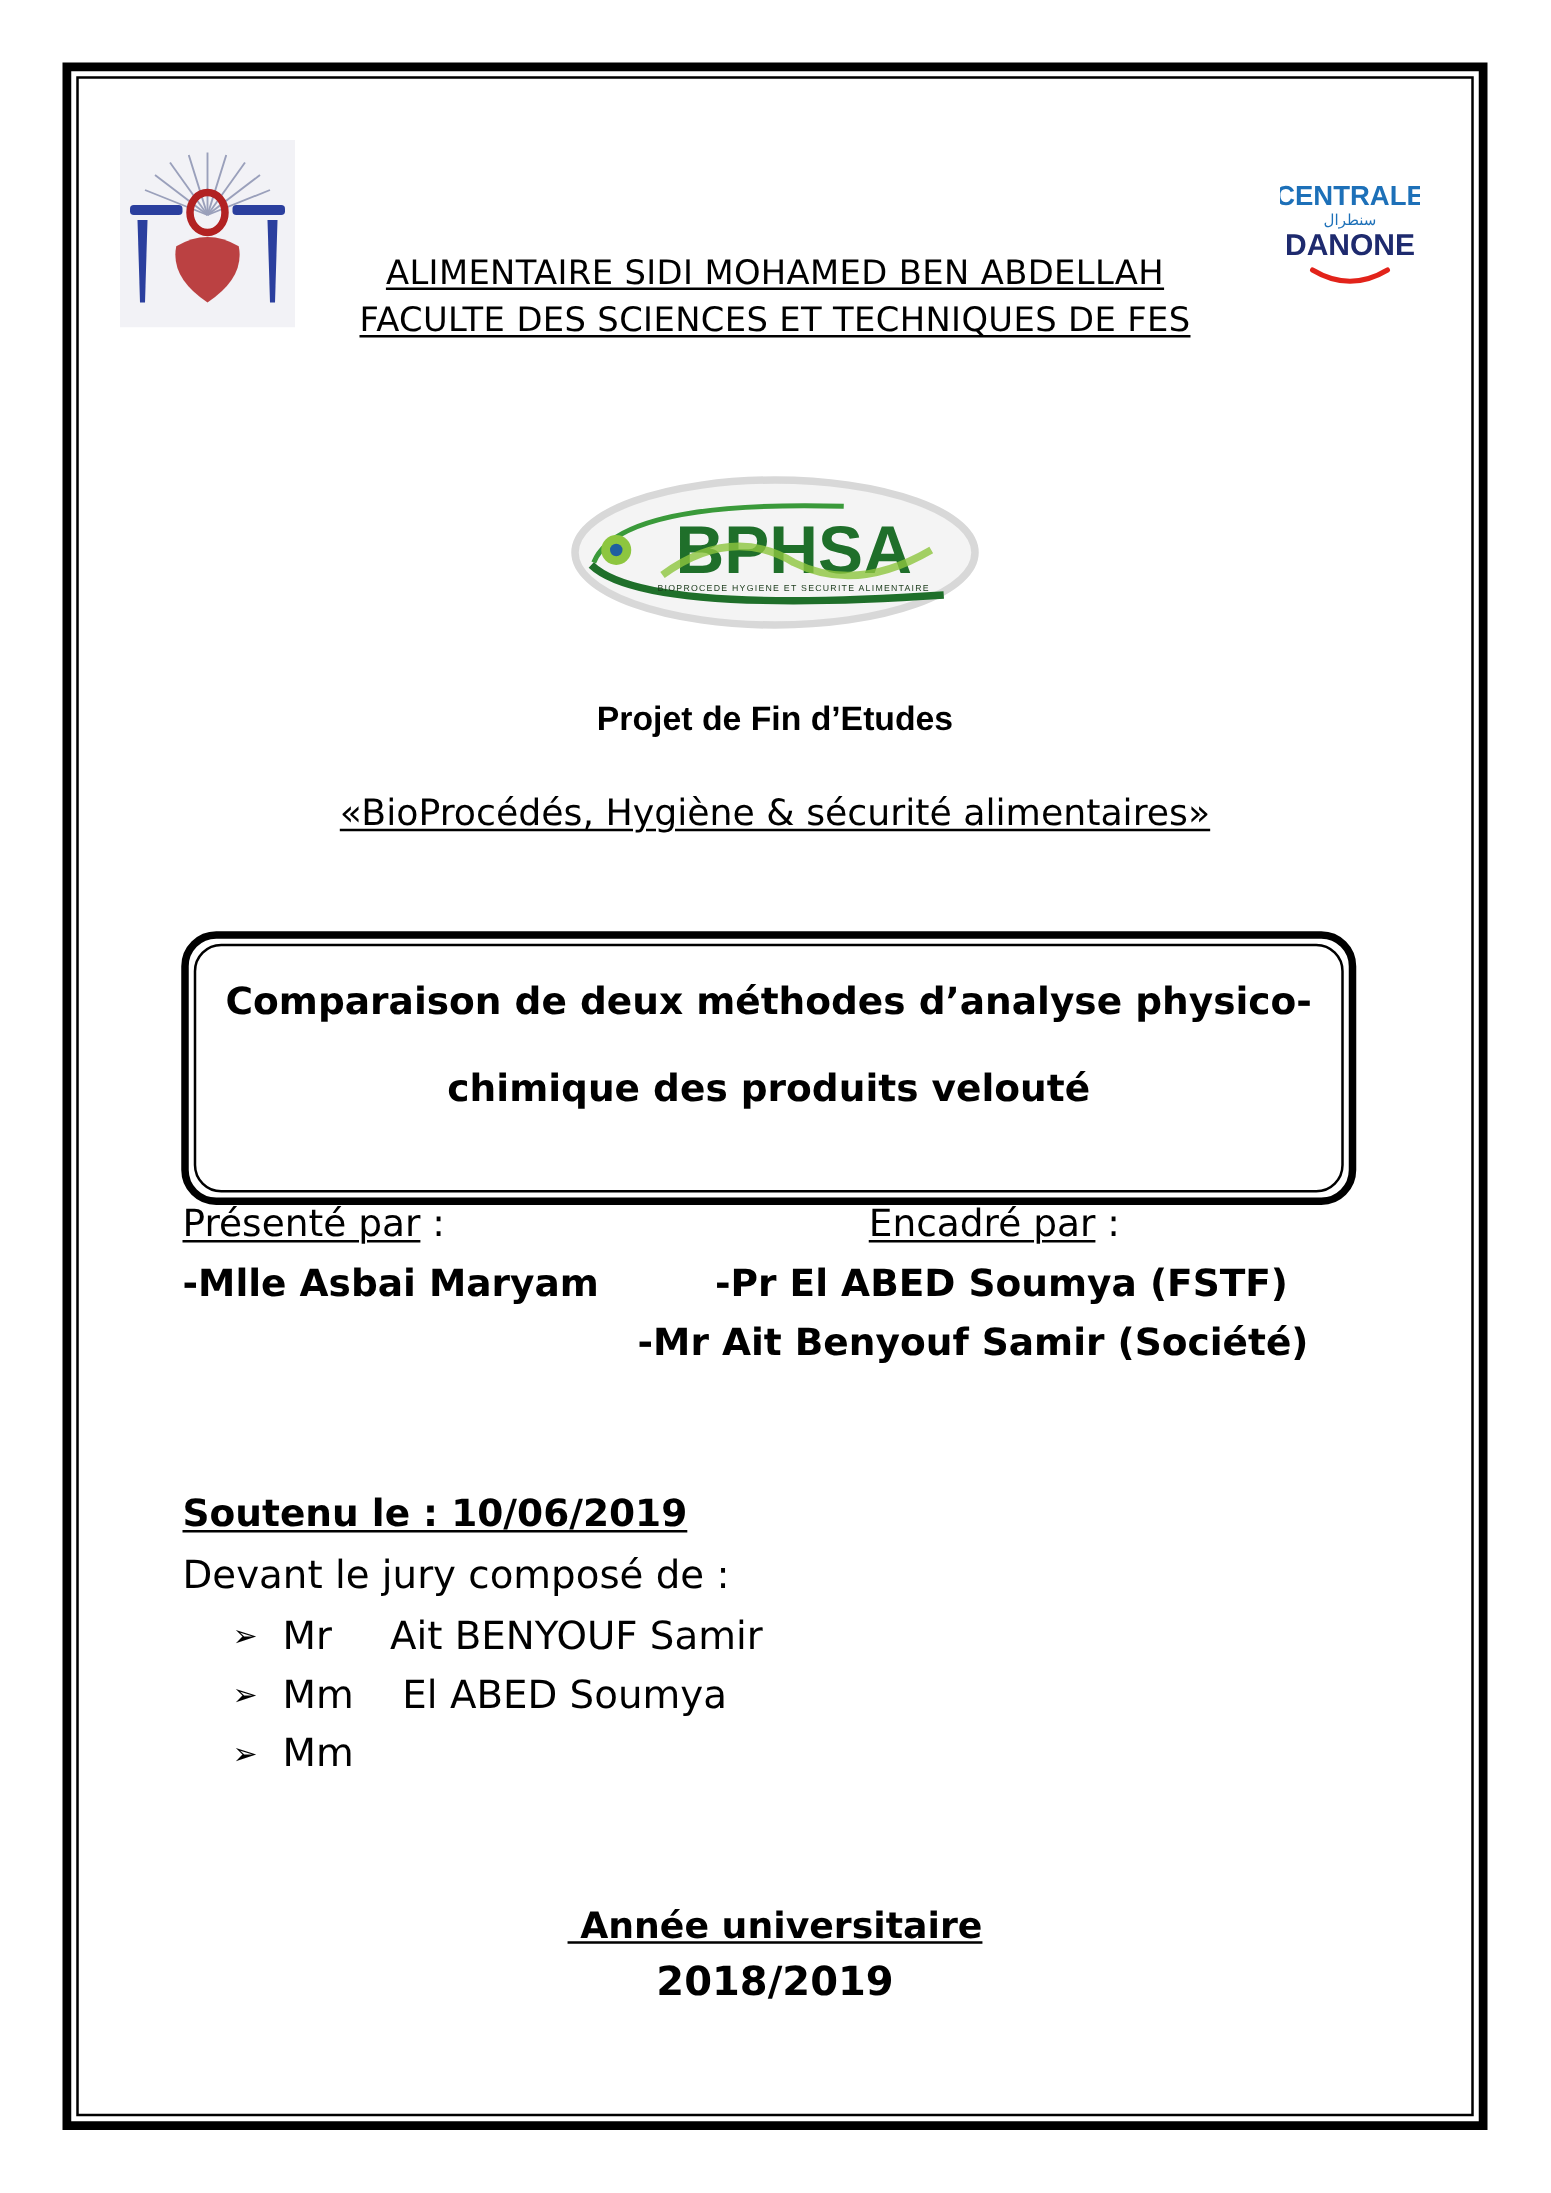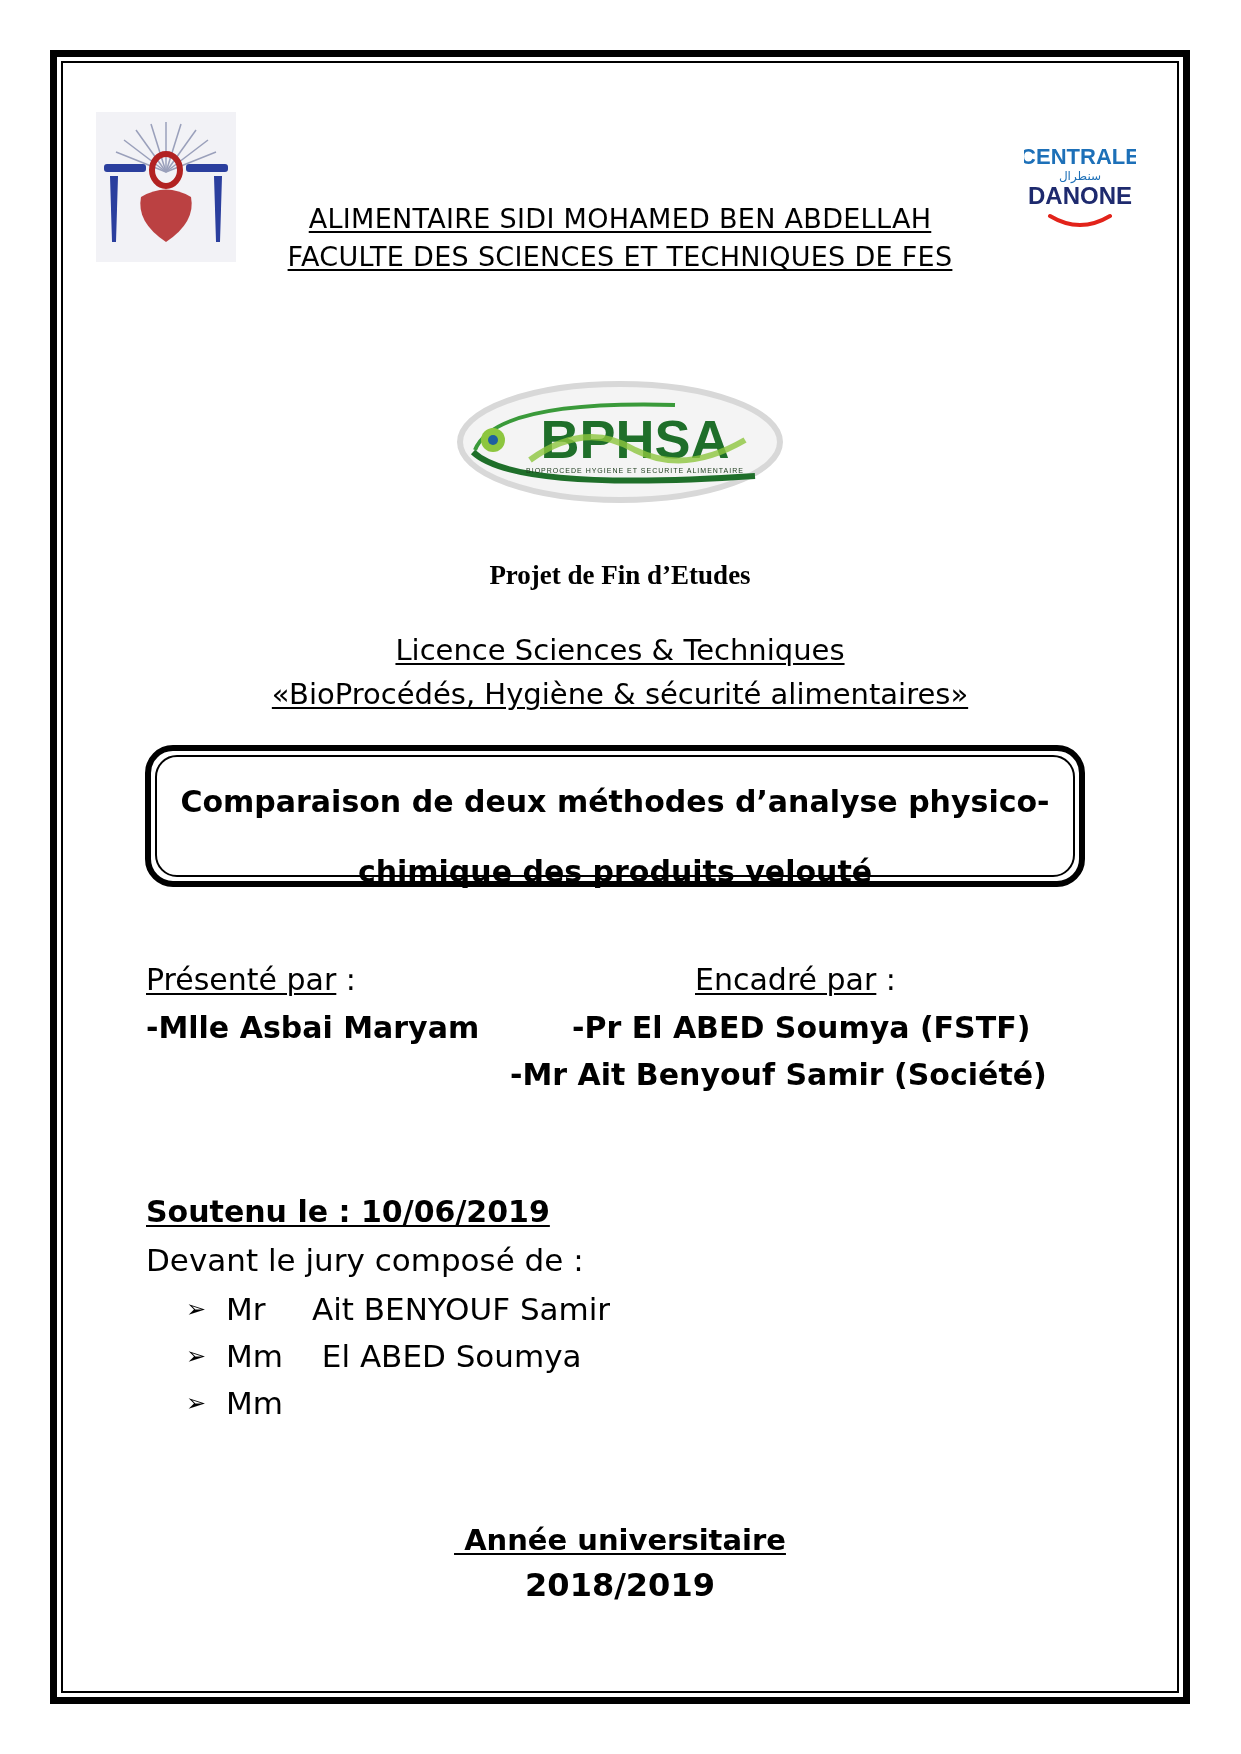--- a/index.html
+++ b/index.html
@@ -12,25 +12,25 @@
     .center-text { text-align: center; }
     .u { text-decoration: underline; text-underline-offset: 3px; text-decoration-thickness: 2px; }
 
     .uni-logo { left: 96px; top: 112px; width: 140px; height: 150px; }
     .danone-logo { left: 1024px; top: 140px; width: 112px; height: 96px; }
 
     .uni-name { left: 200px; top: 200px; width: 840px; font-size: 27px; line-height: 38px; letter-spacing: 0.3px; }
 
     .bphsa-logo { left: 455px; top: 380px; width: 330px; height: 130px; }
 
-    .pfe { left: 320px; top: 560px; width: 600px; font-family: Liberation Serif, serif; font-weight: bold; font-size: 27px; }
+    .pfe { left: 320px; top: 560px; width: 600px; font-family: Liberation Sans, sans-serif; font-weight: bold; font-size: 27px; }
 
     .licence { left: 200px; top: 628px; width: 840px; font-size: 29px; line-height: 44px; }
 
-    .title-box { left: 145px; top: 745px; width: 940px; height: 142px; box-sizing: border-box; border: 6px solid #000; border-radius: 28px; }
+    .title-box { left: 145px; top: 745px; width: 940px; height: 219px; box-sizing: border-box; border: 6px solid #000; border-radius: 28px; }
     .title-box-inner { position: absolute; left: 4px; top: 4px; right: 4px; bottom: 4px; border: 2px solid #000; border-radius: 22px; }
     .title-text { left: 0; top: 16px; width: 100%; font-weight: bold; font-size: 30px; line-height: 70px; text-align: center; }
 
     .presented-head { left: 146px; top: 962px; font-weight: normal; font-size: 30px; }
     .presented-name { left: 146px; top: 1010px; font-weight: bold; font-size: 30px; }
     .supervised-head { left: 695px; top: 962px; font-weight: normal; font-size: 30px; }
     .supervisor-1 { left: 572px; top: 1010px; font-weight: bold; font-size: 30px; }
     .supervisor-2 { left: 510px; top: 1057px; font-weight: bold; font-size: 30px; }
 
     .defended { left: 146px; top: 1194px; font-weight: bold; font-size: 30px; }
@@ -95,21 +95,20 @@
     <circle cx="38" cy="60" r="5" fill="#1f5fa0"></circle>
     <text x="180" y="78" text-anchor="middle" font-family="Liberation Sans, sans-serif" font-size="54" font-weight="bold" fill="#1f6f2a">BPHSA</text>
     <path d="M75 80 Q130 40 180 70 Q230 95 290 60" fill="none" stroke="#8dc63f" stroke-width="6" opacity="0.8"></path>
     <text x="180" y="93" text-anchor="middle" font-family="Liberation Sans, sans-serif" font-size="7" fill="#1a3a1a" letter-spacing="1">BIOPROCEDE HYGIENE ET SECURITE ALIMENTAIRE</text>
   </svg>
 </div>
 
 <div class="abs pfe center-text">Projet de Fin d’Etudes</div>
 
 <div class="abs licence center-text">
-  <div><span class="u">Licence Sciences &amp; Techniques</span></div>
   <div><span class="u">«BioProcédés, Hygiène &amp; sécurité alimentaires»</span></div>
 </div>
 
 <div class="abs title-box">
   <div class="title-box-inner"></div>
   <div class="abs title-text">
     <div>Comparaison de deux méthodes d’analyse physico-</div>
     <div>chimique des produits velouté</div>
   </div>
 </div>

